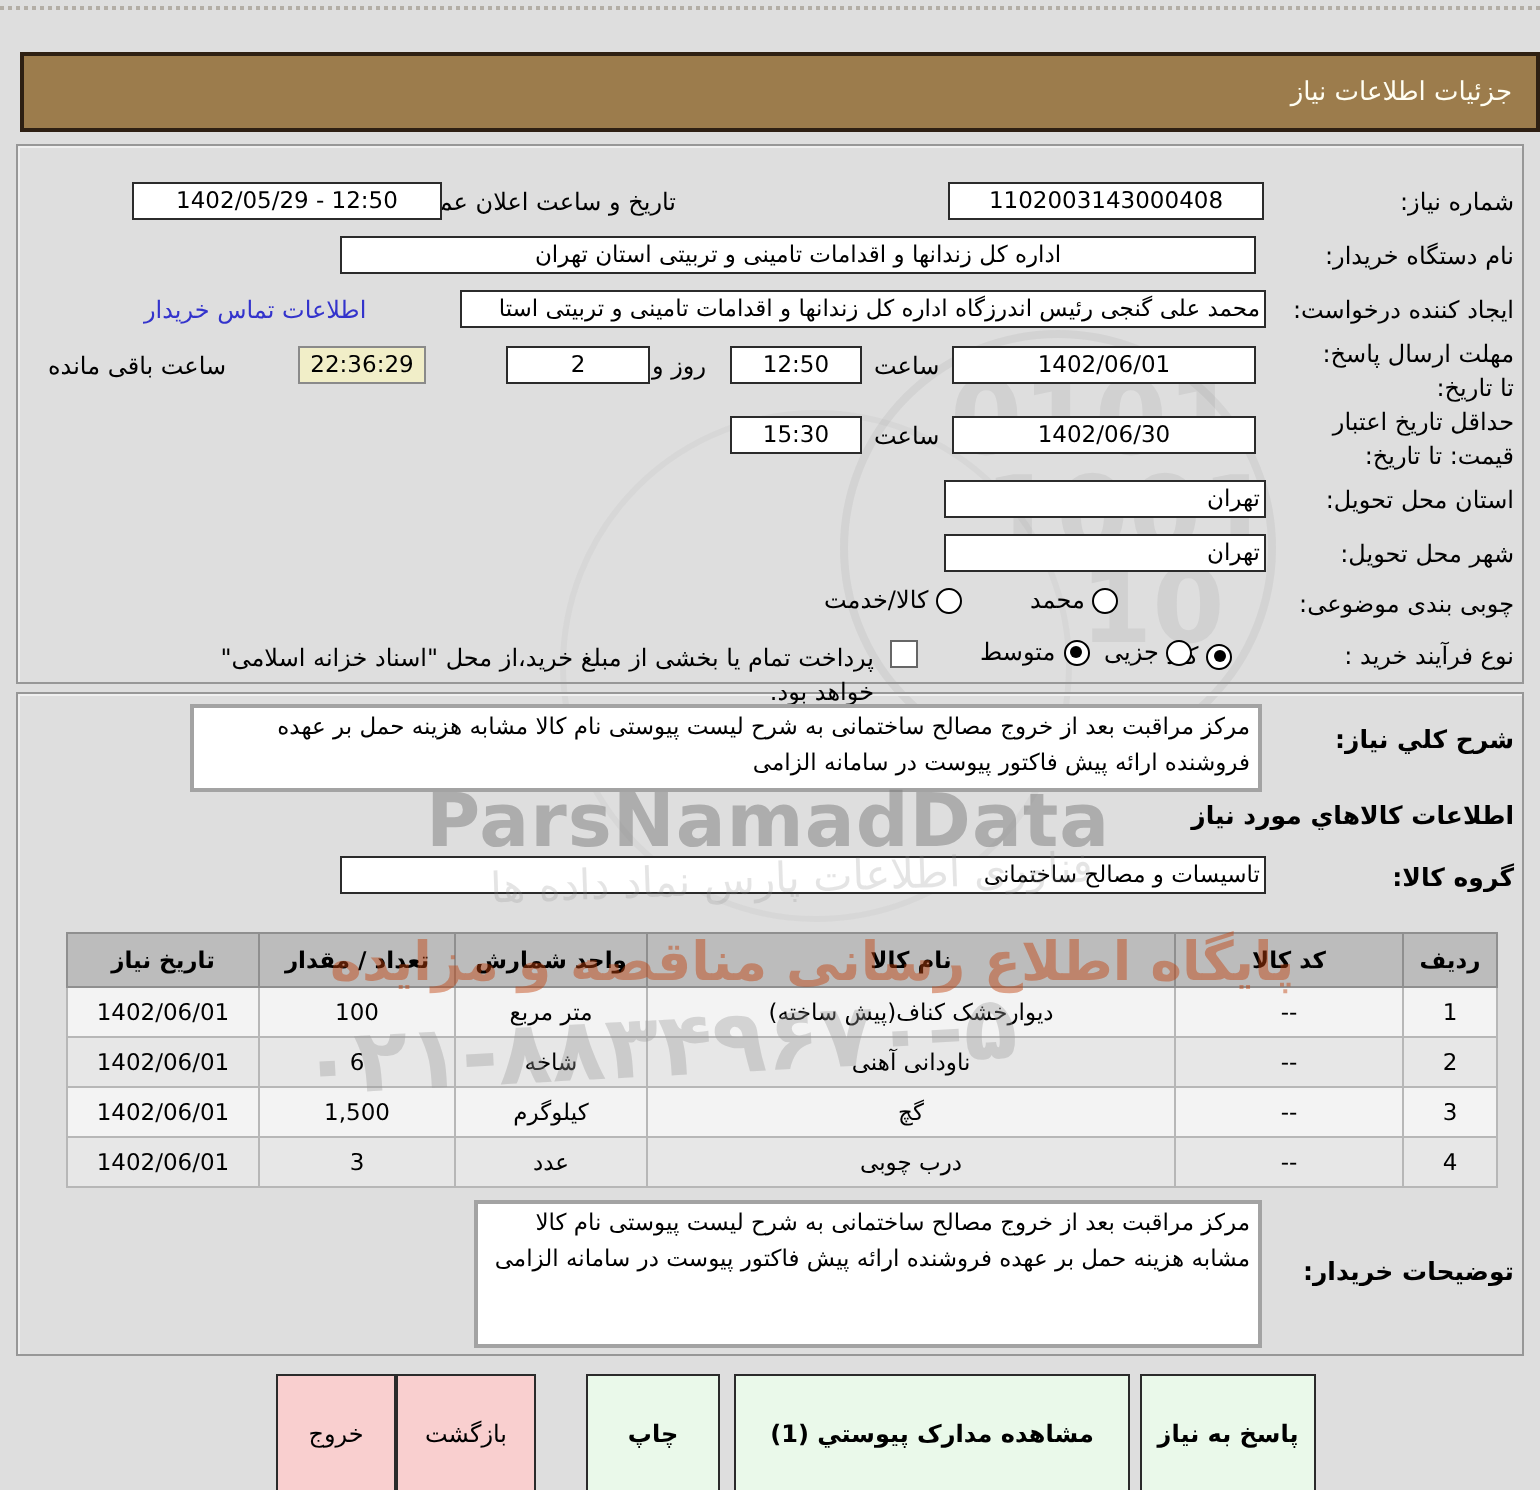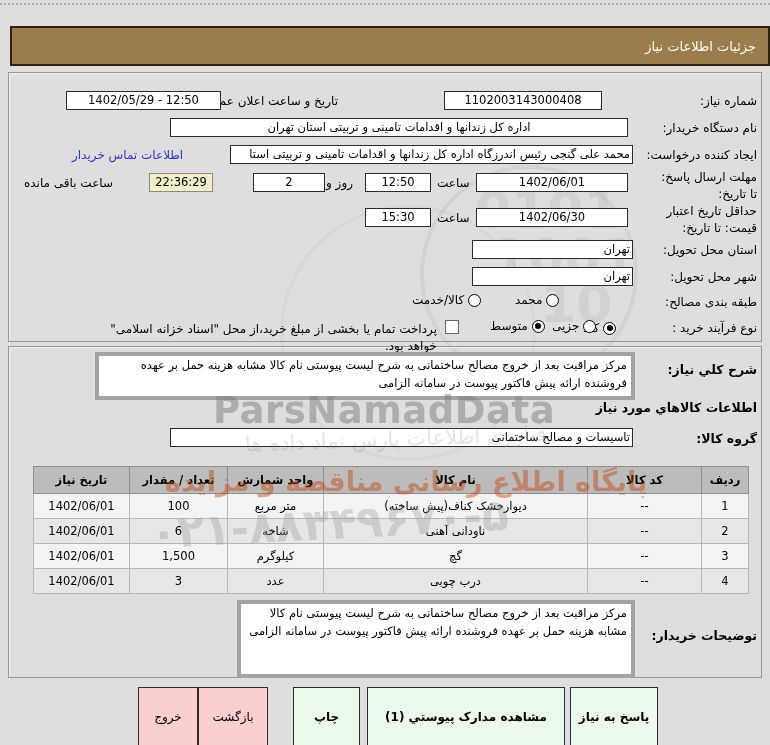--- a/index.html
+++ b/index.html
@@ -19,21 +19,21 @@
         line-height:17px;overflow:hidden;white-space:nowrap;z-index:3;}
   .center{text-align:center;} .rightal{text-align:right;padding-left:3px;padding-right:2px;}
   .ltr{direction:ltr;unicode-bidi:isolate;}
   .beige{background:#f1eec8;border:1px solid #8a8a8a;}
   .link{position:absolute;color:#3333cc;font-size:12px;white-space:nowrap;cursor:pointer;z-index:3;}
   .opt{position:absolute;display:flex;align-items:center;gap:4px;font-size:12px;z-index:3;}
   .radio{width:11px;height:11px;border:1px solid #000;border-radius:50%;background:#fff;flex:0 0 auto;
          display:inline-flex;align-items:center;justify-content:center;}
   .radio.checked::after{content:"";width:6px;height:6px;background:#000;border-radius:50%;}
   .cbox{position:absolute;width:12px;height:12px;background:#fff;border:1px solid #666;z-index:3;}
-  .tarea{position:absolute;background:#fff;border:4px solid #a3a3a3;font-size:11.5px;line-height:1.55;
+  .tarea{position:absolute;background:#fff;border:2px solid #a3a3a3;font-size:11.5px;line-height:1.55;
          text-align:right;padding:1px 4px;overflow:hidden;z-index:3;}
   .tblwrap{position:absolute;left:33px;top:466px;z-index:3;}
   table{border-collapse:collapse;table-layout:fixed;width:713px;font-size:11.5px;}
   th{background:#bcbcbc;border:1px solid #8f8f8f;font-weight:bold;height:26px;padding:0;}
   td{border:1px solid #b7b7b7;height:24px;text-align:center;background:#f3f3f3;padding:0;}
   tbody tr:nth-child(even) td{background:#e7e7e7;}
   .c-radif{width:46px;} .c-code{width:113px;} .c-name{width:263px;}
   .c-unit{width:95px;} .c-qty{width:97px;} .c-date{width:95px;}
   .btn{position:absolute;top:687px;height:25px;border:1px solid #2b2b2b;font-size:12px;
        display:flex;align-items:center;justify-content:center;cursor:pointer;z-index:3;padding:16px 4px;}
@@ -58,21 +58,21 @@
   <div class="wm-num ltr" style="left:475px;top:180px;">0101</div>
   <div class="wm-num ltr" style="left:492px;top:228px;">1001</div>
   <div class="wm-num ltr" style="left:540px;top:274px;">10</div>
 
   <div class="titlebar">جزئیات اطلاعات نیاز</div>
 
   <div class="panel panel1"></div>
   <div class="panel panel2"></div>
 
   <div class="lbl" style="right:13px;top:94px;">شماره نیاز:</div>
-  <div class="ibox center ltr" style="left:444px;top:91px;width:156px;">1102003143000408</div>
+  <div class="ibox center ltr" style="left:474px;top:91px;width:156px;">1102003143000408</div>
   <div class="lbl" style="right:432px;top:94px;">تاریخ و ساعت اعلان عمومی:</div>
   <div class="ibox center ltr" style="left:66px;top:91px;width:153px;">1402/05/29 - 12:50</div>
 
   <div class="lbl" style="right:13px;top:121px;">نام دستگاه خریدار:</div>
   <div class="ibox center" style="left:170px;top:118px;width:456px;">اداره کل زندانها و اقدامات تامینی و تربیتی استان تهران</div>
 
   <div class="lbl" style="right:13px;top:148px;">ایجاد کننده درخواست:</div>
   <div class="ibox rightal" style="left:230px;top:145px;width:396px;">محمد علی گنجی رئیس اندرزگاه  اداره کل زندانها و اقدامات تامینی و تربیتی استا</div>
   <div class="link" style="left:72px;top:148px;">اطلاعات تماس خریدار</div>
 
@@ -88,21 +88,21 @@
   <div class="lbl wrap" style="right:13px;top:203px;width:112px;">حداقل تاریخ اعتبار قیمت: تا تاریخ:</div>
   <div class="ibox center ltr" style="left:476px;top:208px;width:150px;">1402/06/30</div>
   <div class="lbl" style="left:437px;top:211px;">ساعت</div>
   <div class="ibox center ltr" style="left:365px;top:208px;width:64px;">15:30</div>
 
   <div class="lbl" style="right:13px;top:243px;">استان محل تحویل:</div>
   <div class="ibox rightal" style="left:472px;top:240px;width:154px;">تهران</div>
   <div class="lbl" style="right:13px;top:270px;">شهر محل تحویل:</div>
   <div class="ibox rightal" style="left:472px;top:267px;width:154px;">تهران</div>
 
-  <div class="lbl" style="right:13px;top:295px;">طبقه بندی مصالح:</div>
+  <div class="lbl" style="right:13px;top:295px;">چوبی بندی موضوعی:</div>
   <div class="opt" style="left:583px;top:293px;margin-top:28px;">
     <span class="radio checked"></span>
     <span>کالا</span>
   </div>
   <div class="opt" style="left:515px;top:293px;">
     <span class="radio"></span>
     <span>محمد</span>
   </div>
   <div class="opt" style="left:412px;top:293px;">
     <span class="radio"></span>

